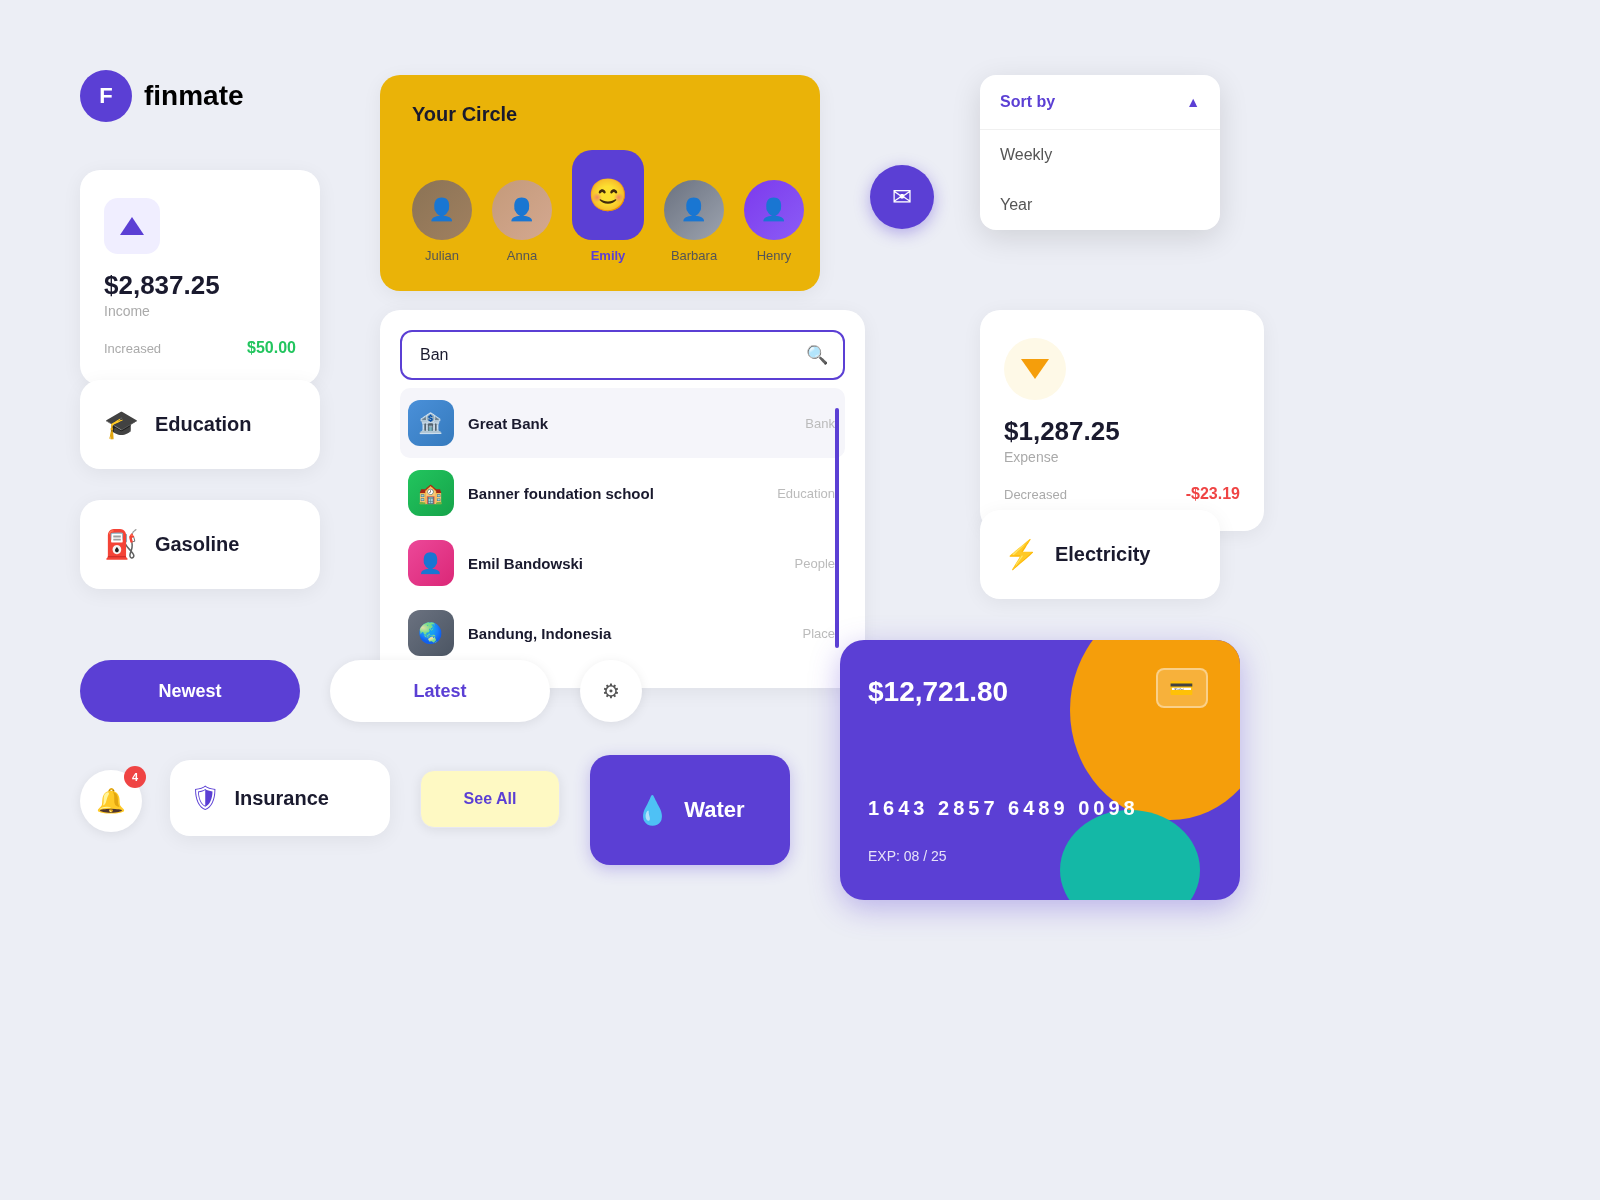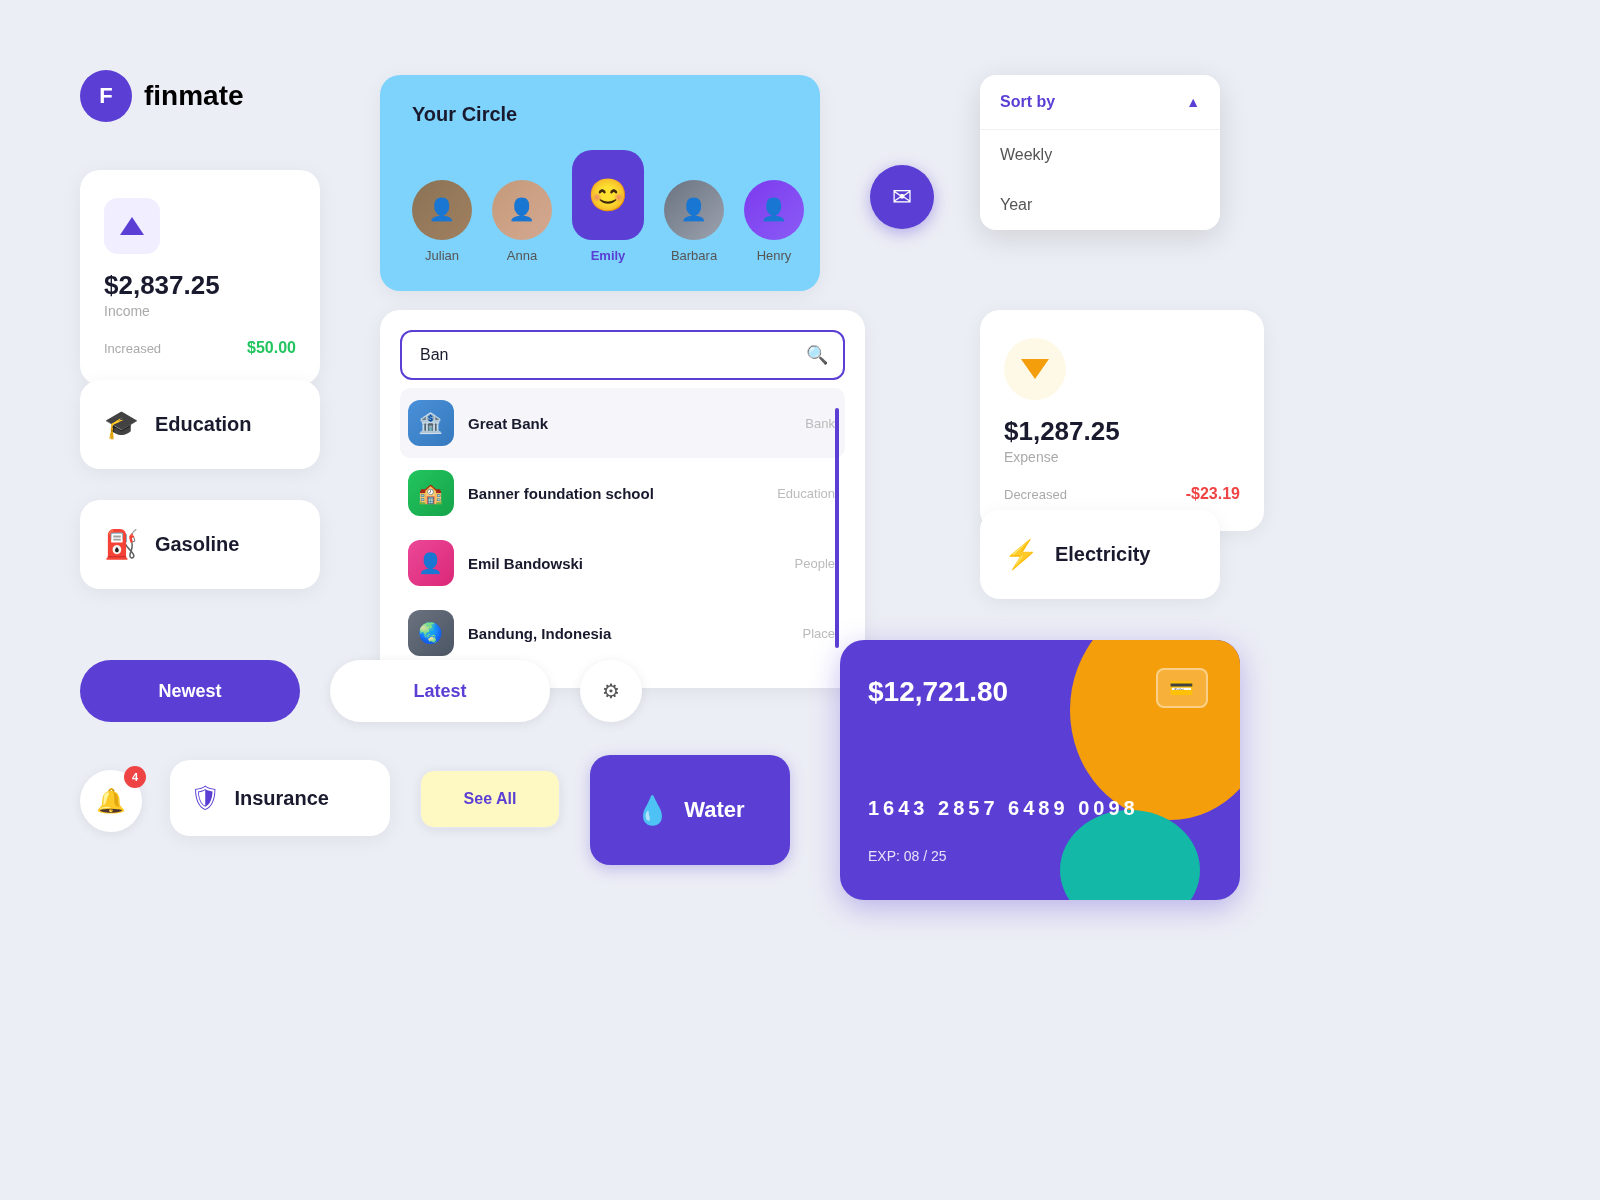--- a/index.html
+++ b/index.html
@@ -131,21 +131,21 @@
       font-weight: 600;
       color: #1a1a2e;
     }
 
     
     .circle-card {
       position: absolute;
       top: 75px;
       left: 380px;
       width: 440px;
-      background: #7dd3fc;
+      background: #eab308;
       border-radius: 20px;
       padding: 28px 32px;
       box-shadow: 0 4px 20px rgba(0,0,0,0.06);
     }
     .circle-title {
       font-size: 20px;
       font-weight: 700;
       color: #1a1a2e;
       margin-bottom: 24px;
     }

